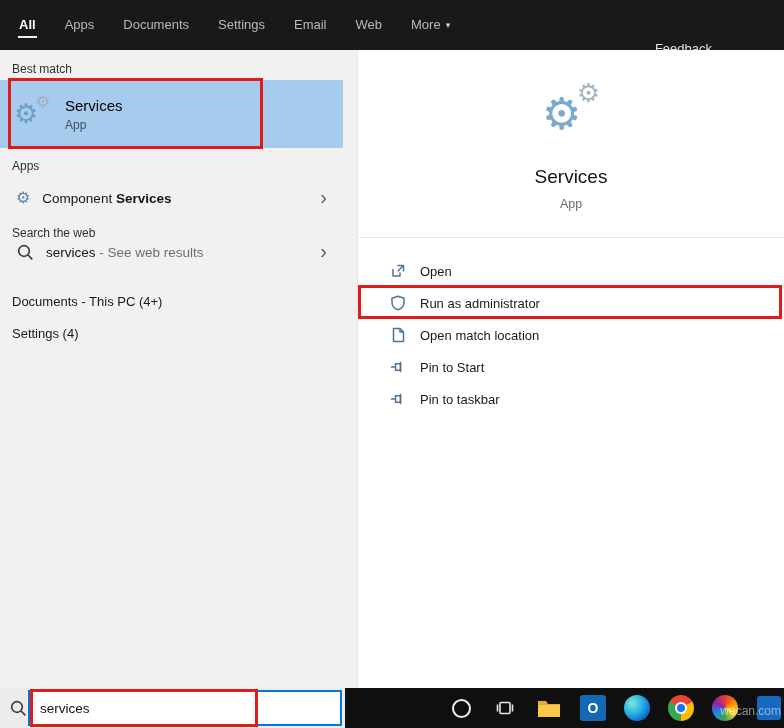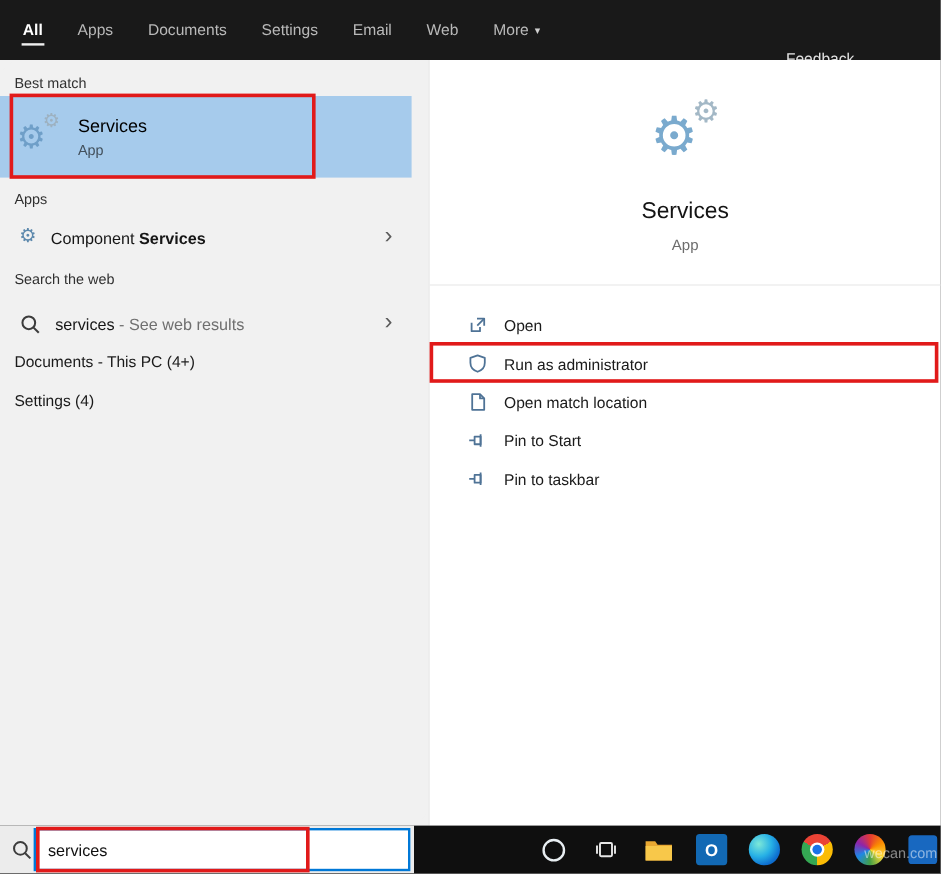--- a/index.html
+++ b/index.html
@@ -124,21 +124,21 @@
     <div class="sec-label" style="top:109px;">Apps</div>
 
     <div class="list-row" style="top:130px;">
       <span class="mini-gear">⚙</span>
       <span><span>Component </span><b>Services</b></span>
       <span class="row-chevron">›</span>
     </div>
 
     <div class="sec-label" style="top:176px;text-align:right;">Search the web</div>
 
-    <div class="list-row" style="top:202px;">
+    <div class="list-row" style="top:184px;">
       <svg class="search-glyph" style="position:static;" width="17" height="17" viewBox="0 0 18 18">
         <circle cx="8" cy="8" r="5.3"></circle>
           <line x1="12" y1="12" x2="16.3" y2="16.3"></line>
       </svg>
       <span><span>services</span><span class="row-suffix"> - See web results</span></span>
       <span class="row-chevron">›</span>
     </div>
 
     <div class="cat-label" style="top:244px;">Documents - This PC (4+)</div>
     <div class="cat-label" style="top:276px;">Settings (4)</div>

